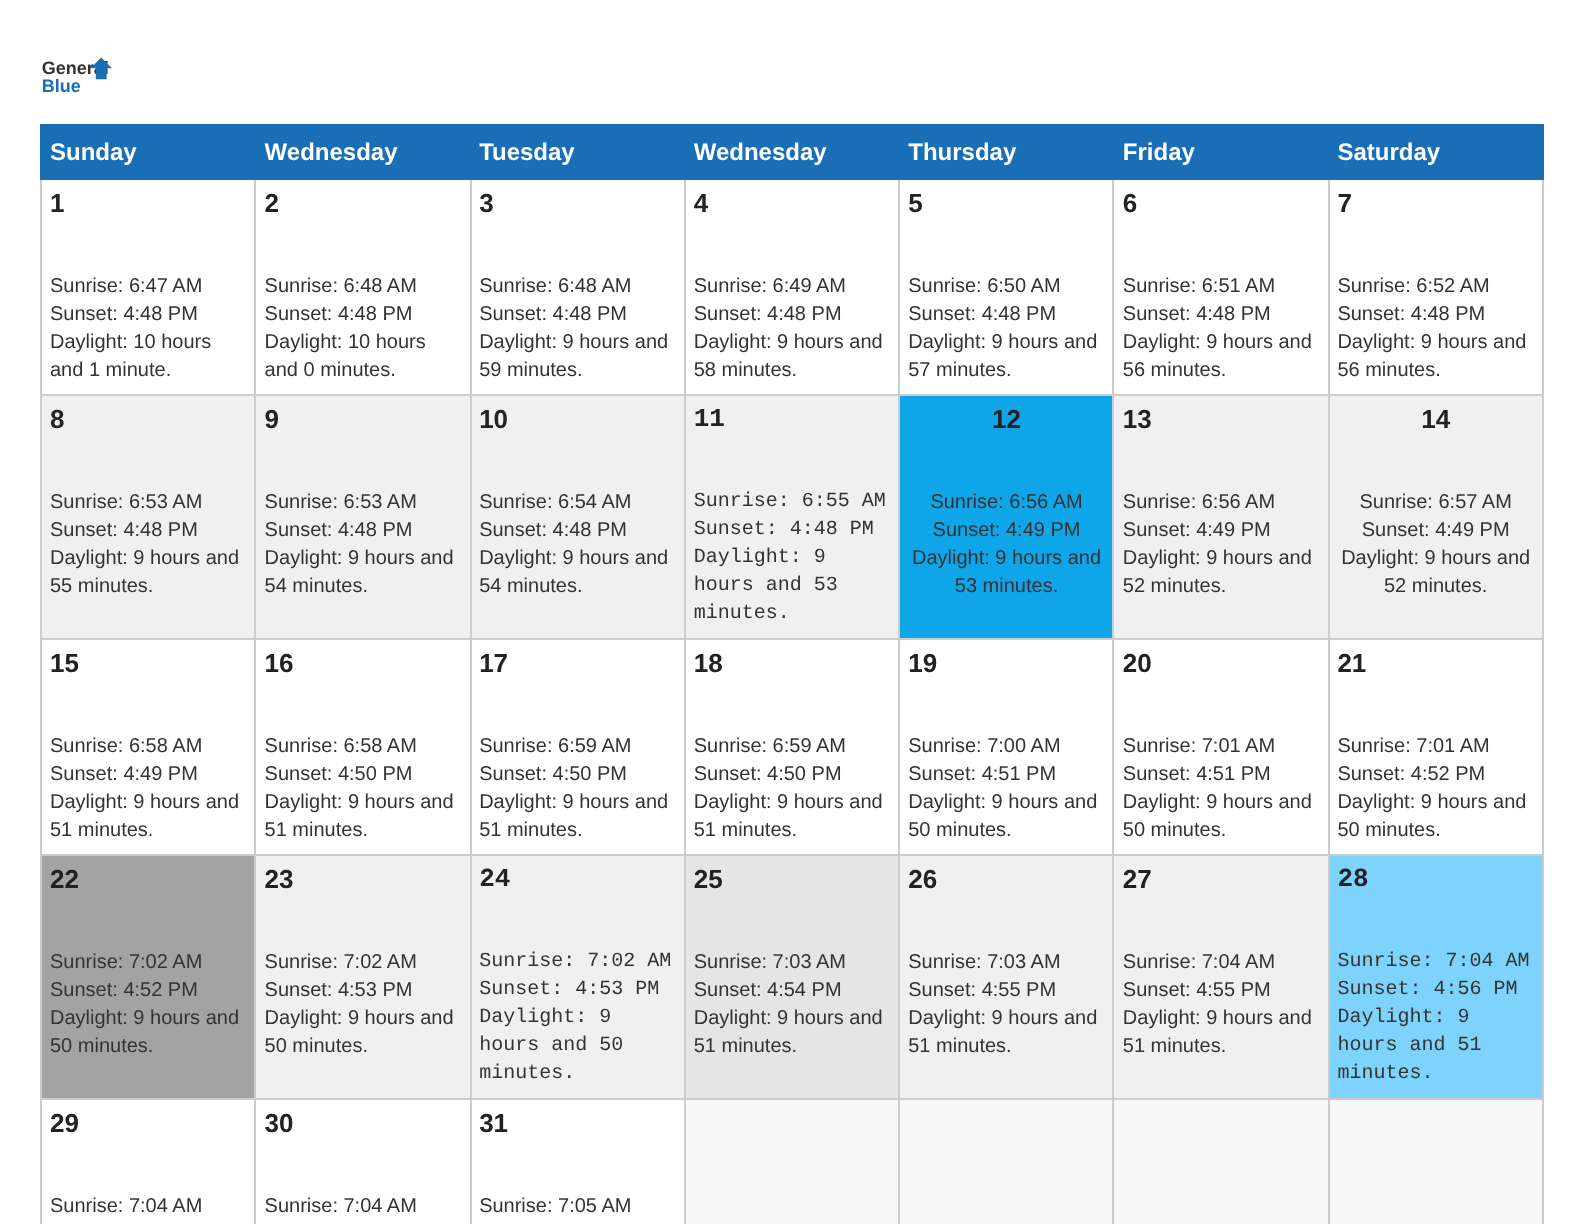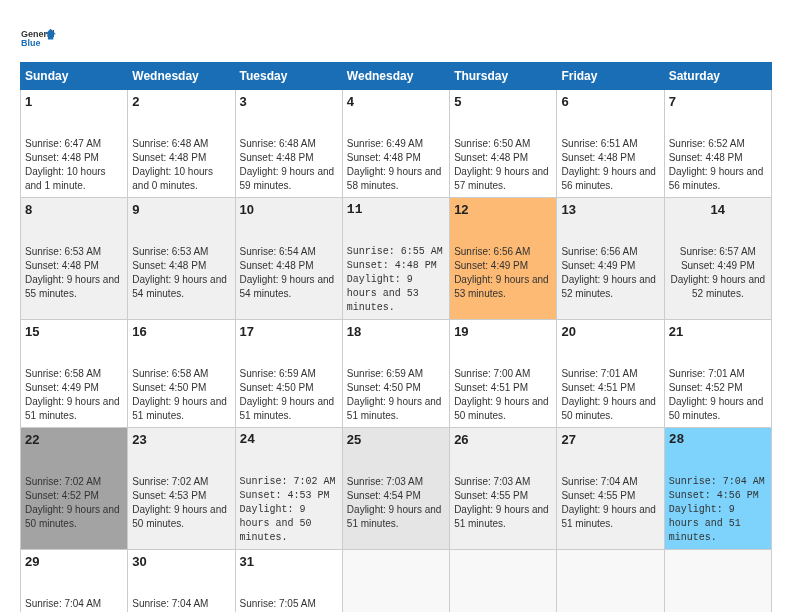--- a/index.html
+++ b/index.html
@@ -172,21 +172,21 @@
           <div class="day-info">
             Sunrise: 6:54 AM<br>Sunset: 4:48 PM<br>Daylight: 9 hours and 54 minutes.
           </div>
         </td>
           <td style="background: rgb(240, 240, 240); font-family: Liberation Mono, monospace;">
           <div class="day-number">11</div>
           <div class="day-info">
             Sunrise: 6:55 AM<br>Sunset: 4:48 PM<br>Daylight: 9 hours and 53 minutes.
           </div>
         </td>
-          <td style="background: #fdba74;">
+          <td style="background: #0ea5e9; text-align: center;">
           <div class="day-number">12</div>
           <div class="day-info">
             Sunrise: 6:56 AM<br>Sunset: 4:49 PM<br>Daylight: 9 hours and 53 minutes.
           </div>
         </td>
           <td style="background: rgb(240, 240, 240);">
           <div class="day-number">13</div>
           <div class="day-info">
             Sunrise: 6:56 AM<br>Sunset: 4:49 PM<br>Daylight: 9 hours and 52 minutes.
           </div>

